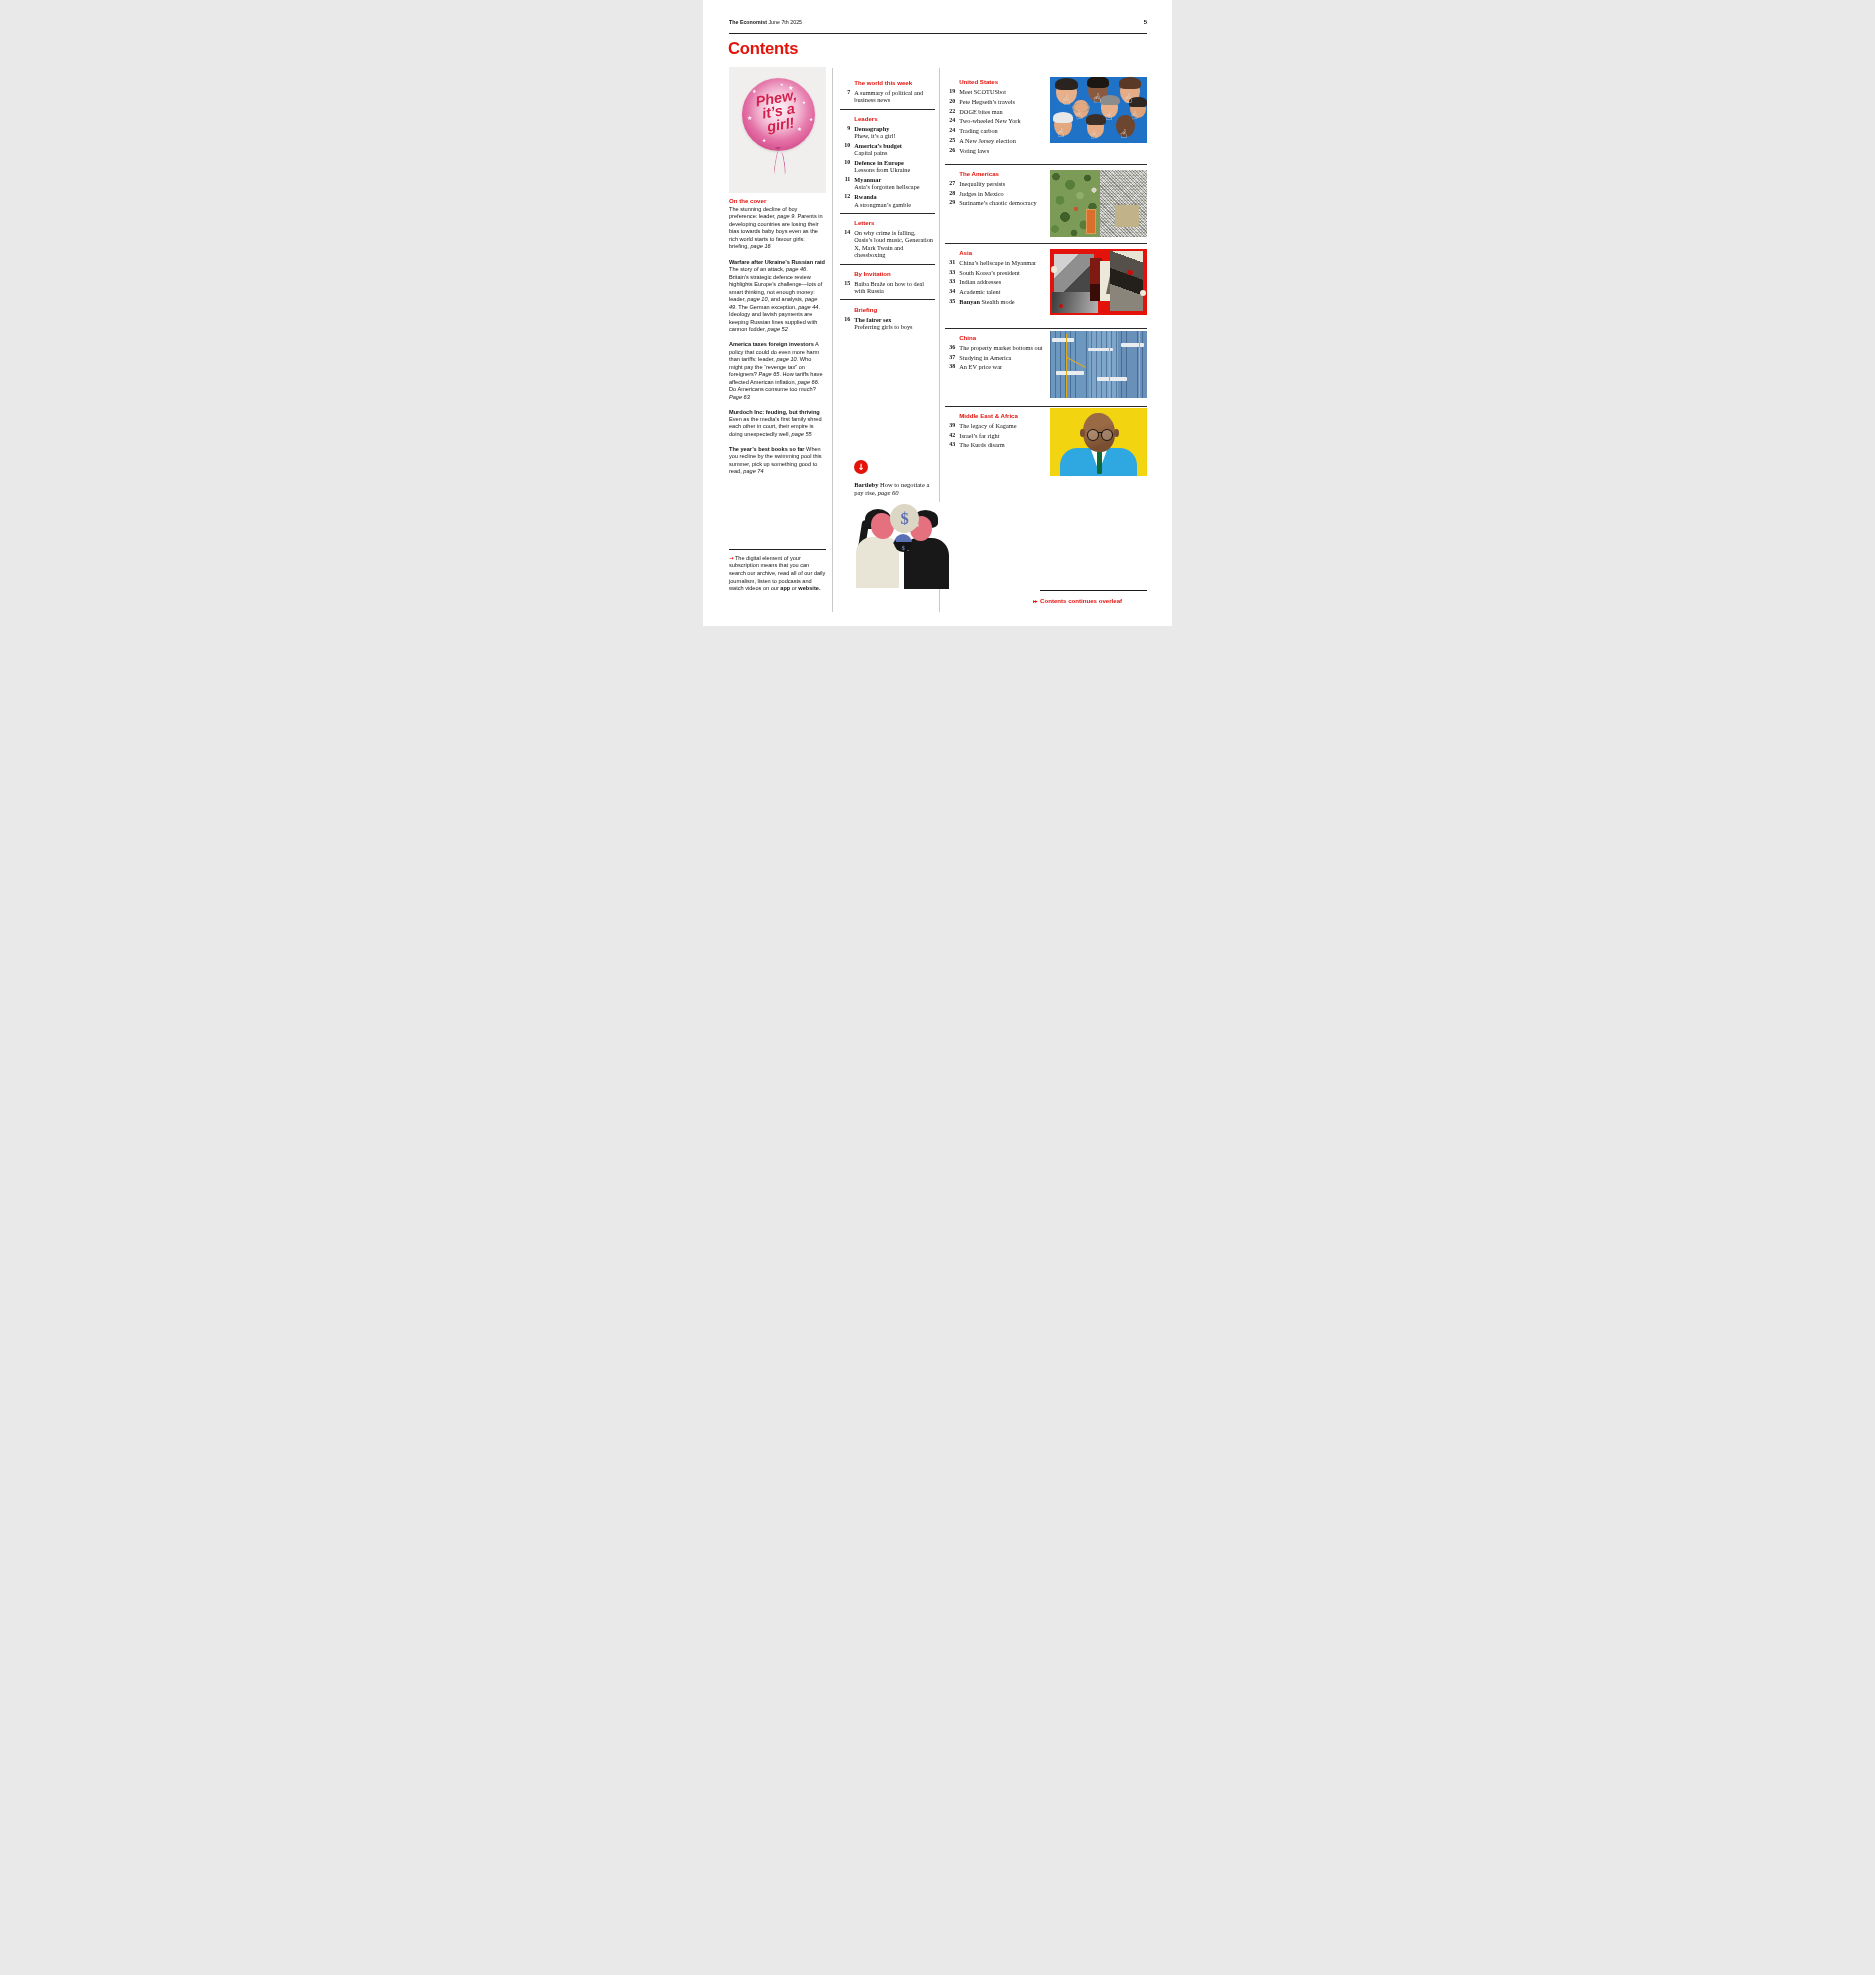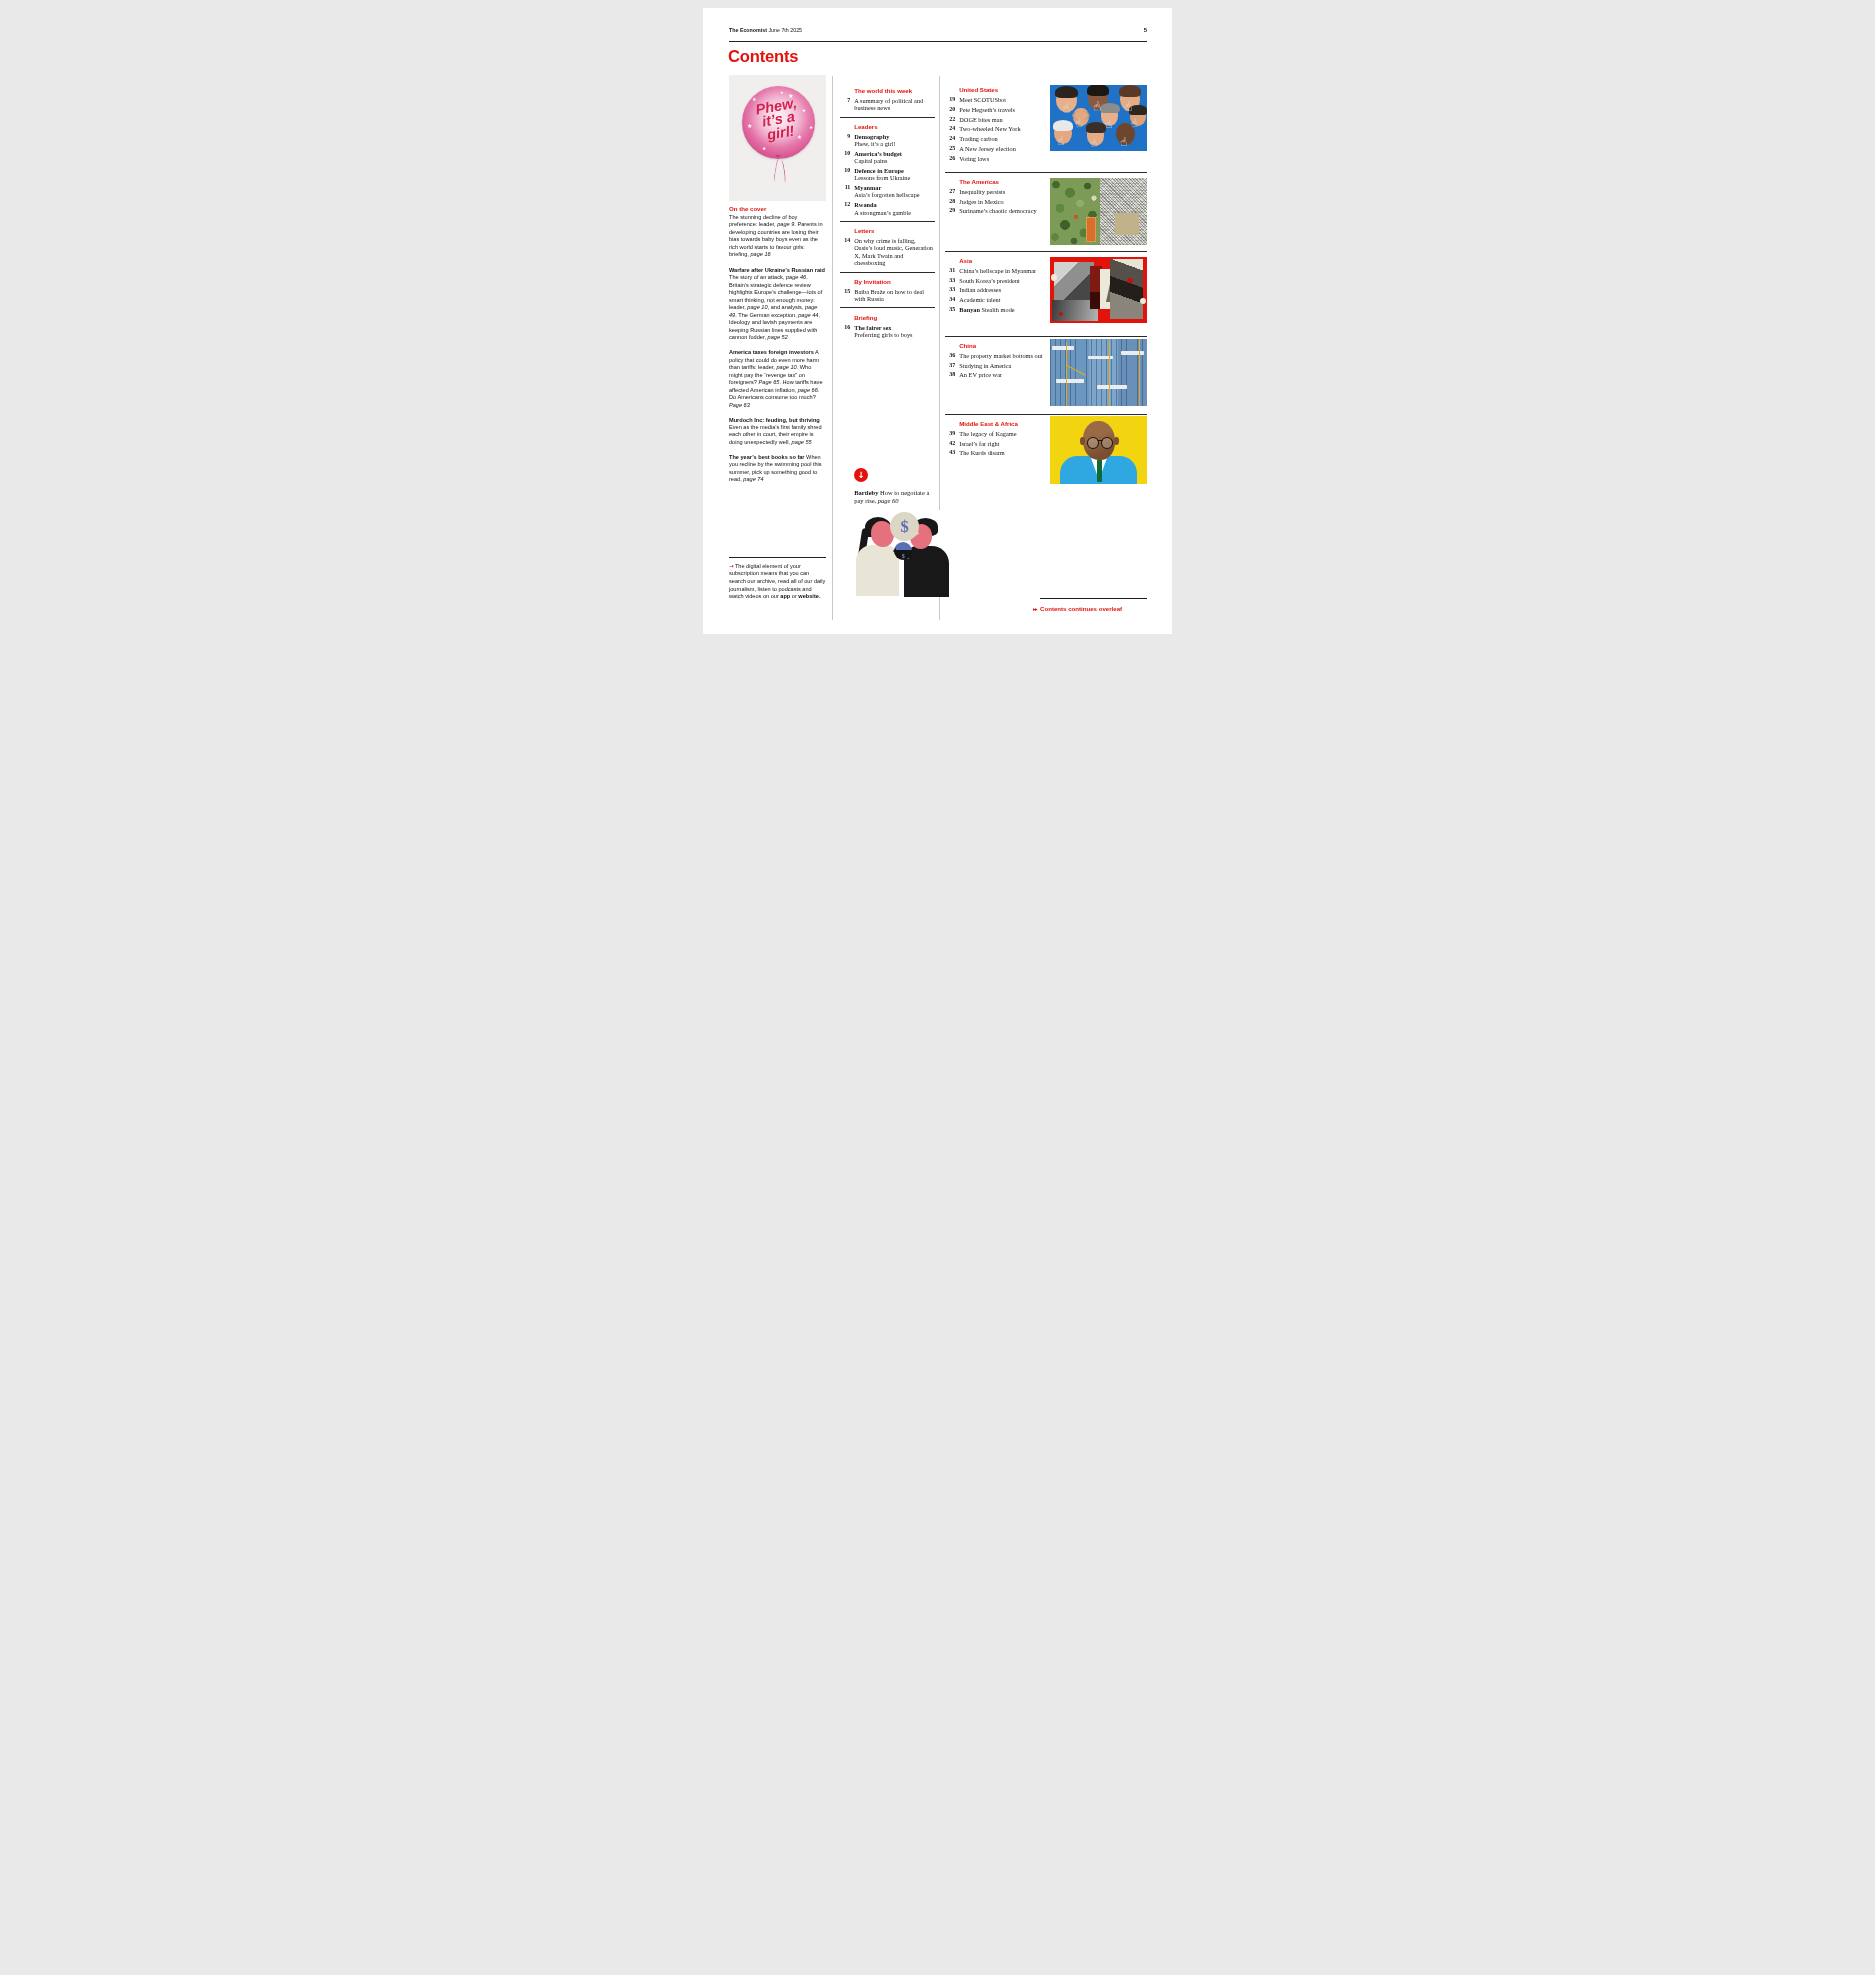--- a/index.html
+++ b/index.html
@@ -1,18 +1,18 @@
 <!DOCTYPE html>
 <html style="font-size:6.3px"><head>
 <meta charset="utf-8">
 <style>
   * { margin:0; padding:0; box-sizing:border-box; }
   html,body { background:#e9e9e9; }
   .page {
-    position:relative; width:469px; height:626px; margin:8px auto;
+    position:relative; width:469px; height:626px; margin:0 auto;
     background:#ffffff; font-family:"Liberation Sans", sans-serif; color:#141414;
     overflow:hidden;
     padding-left:7px;
   }
   
   .masthead { position:absolute; left:26px; right:25px; top:19px; display:flex; justify-content:space-between; align-items:baseline; font-size:5.3px; }
   .masthead .pub { font-weight:bold; }
   .masthead .pagenum { font-weight:bold; font-size:6px; }
   .main-rule { position:absolute; left:26px; right:25px; top:33px; height:1.2px; background:#222; }
   .page-title { position:absolute; left:25px; top:39px; font-size:16.6px; font-weight:bold; color:#e3120b; letter-spacing:-0.2px; }

